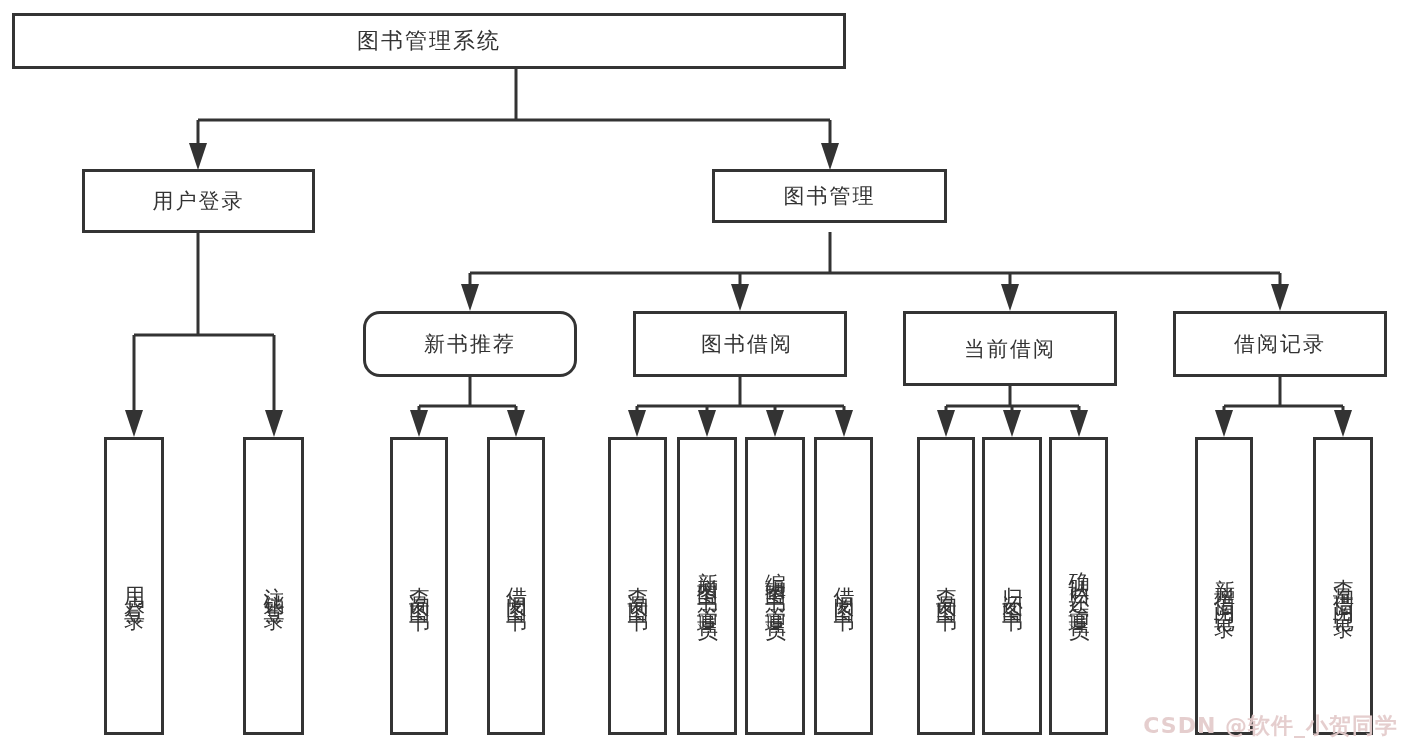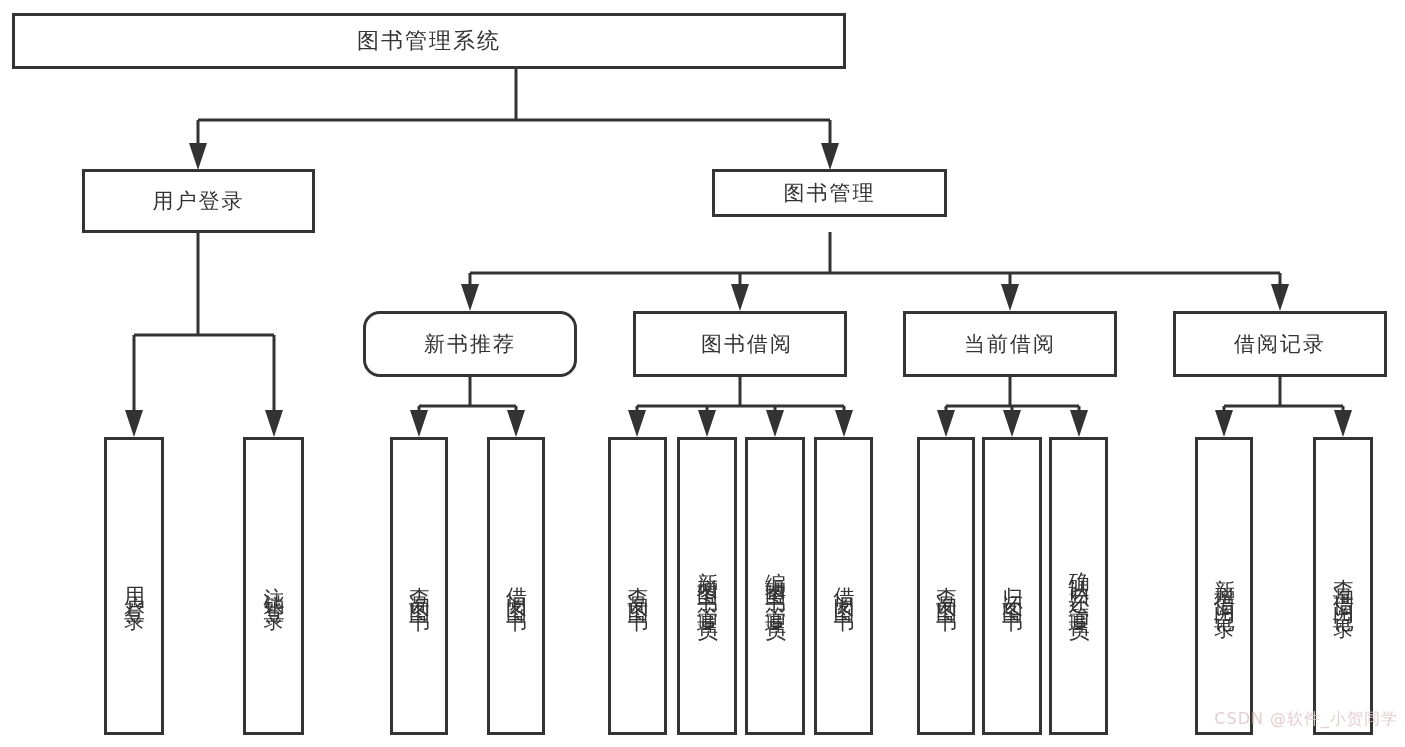--- a/index.html
+++ b/index.html
@@ -46,27 +46,28 @@
     font-size: 21px;
     letter-spacing: 8px;
     line-height: 1;
   }
   .box.v.long {
     letter-spacing: 7px;
   }
   .watermark {
     position: absolute;
     right: 7px;
-    bottom: 17px;
-    font-size: 16px;
+    bottom: 6px;
+    font-size: 22px;
     letter-spacing: 1px;
     color: rgba(228, 203, 203, 0.95);
     white-space: nowrap;
     z-index: 10;
     pointer-events: none;
+    font-weight: bold;
   }
 </style>
 </head>
 <body>
 
 <div class="canvas">
 
   <svg class="connectors" viewBox="0 0 1405 747" xmlns="http://www.w3.org/2000/svg">
     <g stroke="#333333" stroke-width="3" fill="none">
 
@@ -132,25 +133,25 @@
       <polygon points="1003,410 1021,410 1012,437"></polygon>
       <polygon points="1070,410 1088,410 1079,437"></polygon>
       <polygon points="1215,410 1233,410 1224,437"></polygon>
       <polygon points="1334,410 1352,410 1343,437"></polygon>
     </g>
   </svg>
 
   <div class="box h root" style="left:12px; top:13px; width:834px; height:56px;">图书管理系统</div>
 
   <div class="box h" style="left:82px; top:169px; width:233px; height:64px;">用户登录</div>
-  <div class="box h" style="left:712px; top:169px; width:235px; height:48px;">图书管理</div>
+  <div class="box h" style="left:712px; top:169px; width:235px; height:54px;">图书管理</div>
 
   <div class="box h" style="left:363px; top:311px; width:214px; height:66px;border-radius:17px;">新书推荐</div>
   <div class="box h" style="left:633px; top:311px; width:214px; height:66px;padding-left:14px;">图书借阅</div>
-  <div class="box h" style="left:903px; top:311px; width:214px; height:66px;font-family:Liberation Serif, serif;">当前借阅</div>
+  <div class="box h" style="left:903px; top:311px; width:214px; height:75px;font-family:Liberation Serif, serif;">当前借阅</div>
   <div class="box h" style="left:1173px; top:311px; width:214px; height:66px;">借阅记录</div>
 
   <div class="box v" style="left:104px; top:437px; width:60px; height:298px;">用户登录</div>
   <div class="box v" style="left:243px; top:437px; width:61px; height:298px;">注销登录</div>
 
   <div class="box v" style="left:390px; top:437px; width:58px; height:298px;">查询图书</div>
   <div class="box v" style="left:487px; top:437px; width:58px; height:298px;">借阅图书</div>
 
   <div class="box v" style="left:608px; top:437px; width:59px; height:298px;">查询图书</div>
   <div class="box v long" style="left:677px; top:437px; width:60px; height:298px;">新增图书（管理员）</div>

